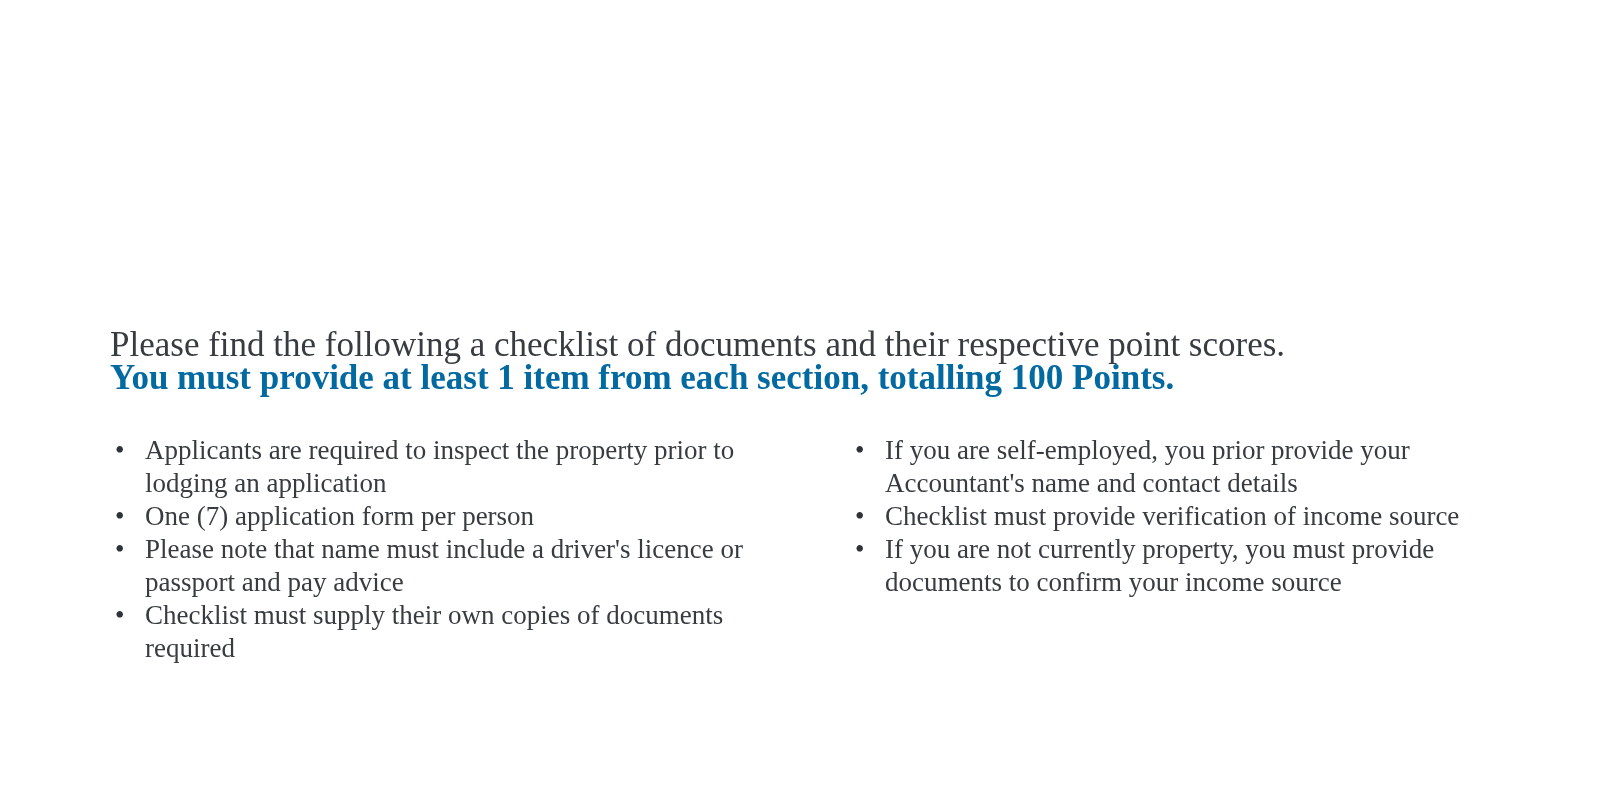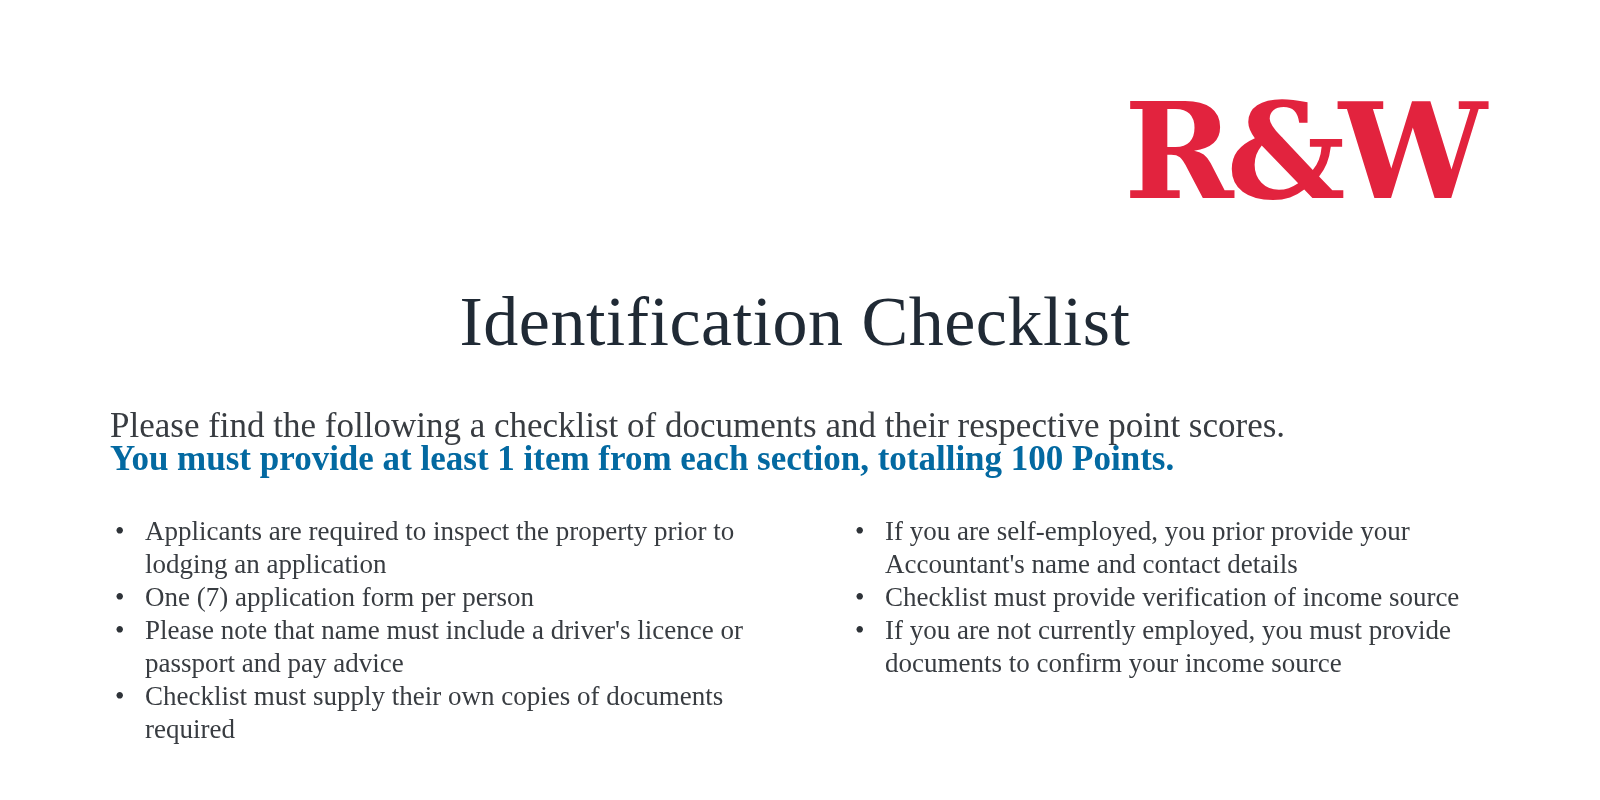--- a/index.html
+++ b/index.html
@@ -67,25 +67,23 @@
     padding-left: 5px;
     color: #2e3338;
   }
   .li-text { flex: 1; }
 </style>
 </head>
 <body>
 
 <div class="page">
 
-  <div class="logo" style="color: rgb(226, 35, 62);">R&amp;W</div>
 
   <div class="content">
 
-    <h1 class="page-title">Identification Checklist</h1>
 
     <div class="intro">
       <div>Please find the following a checklist of documents and their respective point scores.</div>
       <div class="bold-line">You must provide at least 1 item from each section, totalling 100 Points.</div>
     </div>
 
     <div class="cols">
 
       <ul class="col col-left">
         <li>
@@ -110,19 +108,19 @@
         <li>
           <span class="bullet">•</span>
           <span class="li-text">If you are self-employed, you prior provide your Accountant's name and contact details</span>
         </li>
         <li>
           <span class="bullet">•</span>
           <span class="li-text">Checklist must provide verification of income source</span>
         </li>
         <li>
           <span class="bullet">•</span>
-          <span class="li-text">If you are not currently employed, you must provide documents to confirm your income source</span>
+          <span class="li-text">If you are not currently property, you must provide documents to confirm your income source</span>
         </li>
       </ul>
 
     </div>
   </div>
 </div>
 
 </body></html>

